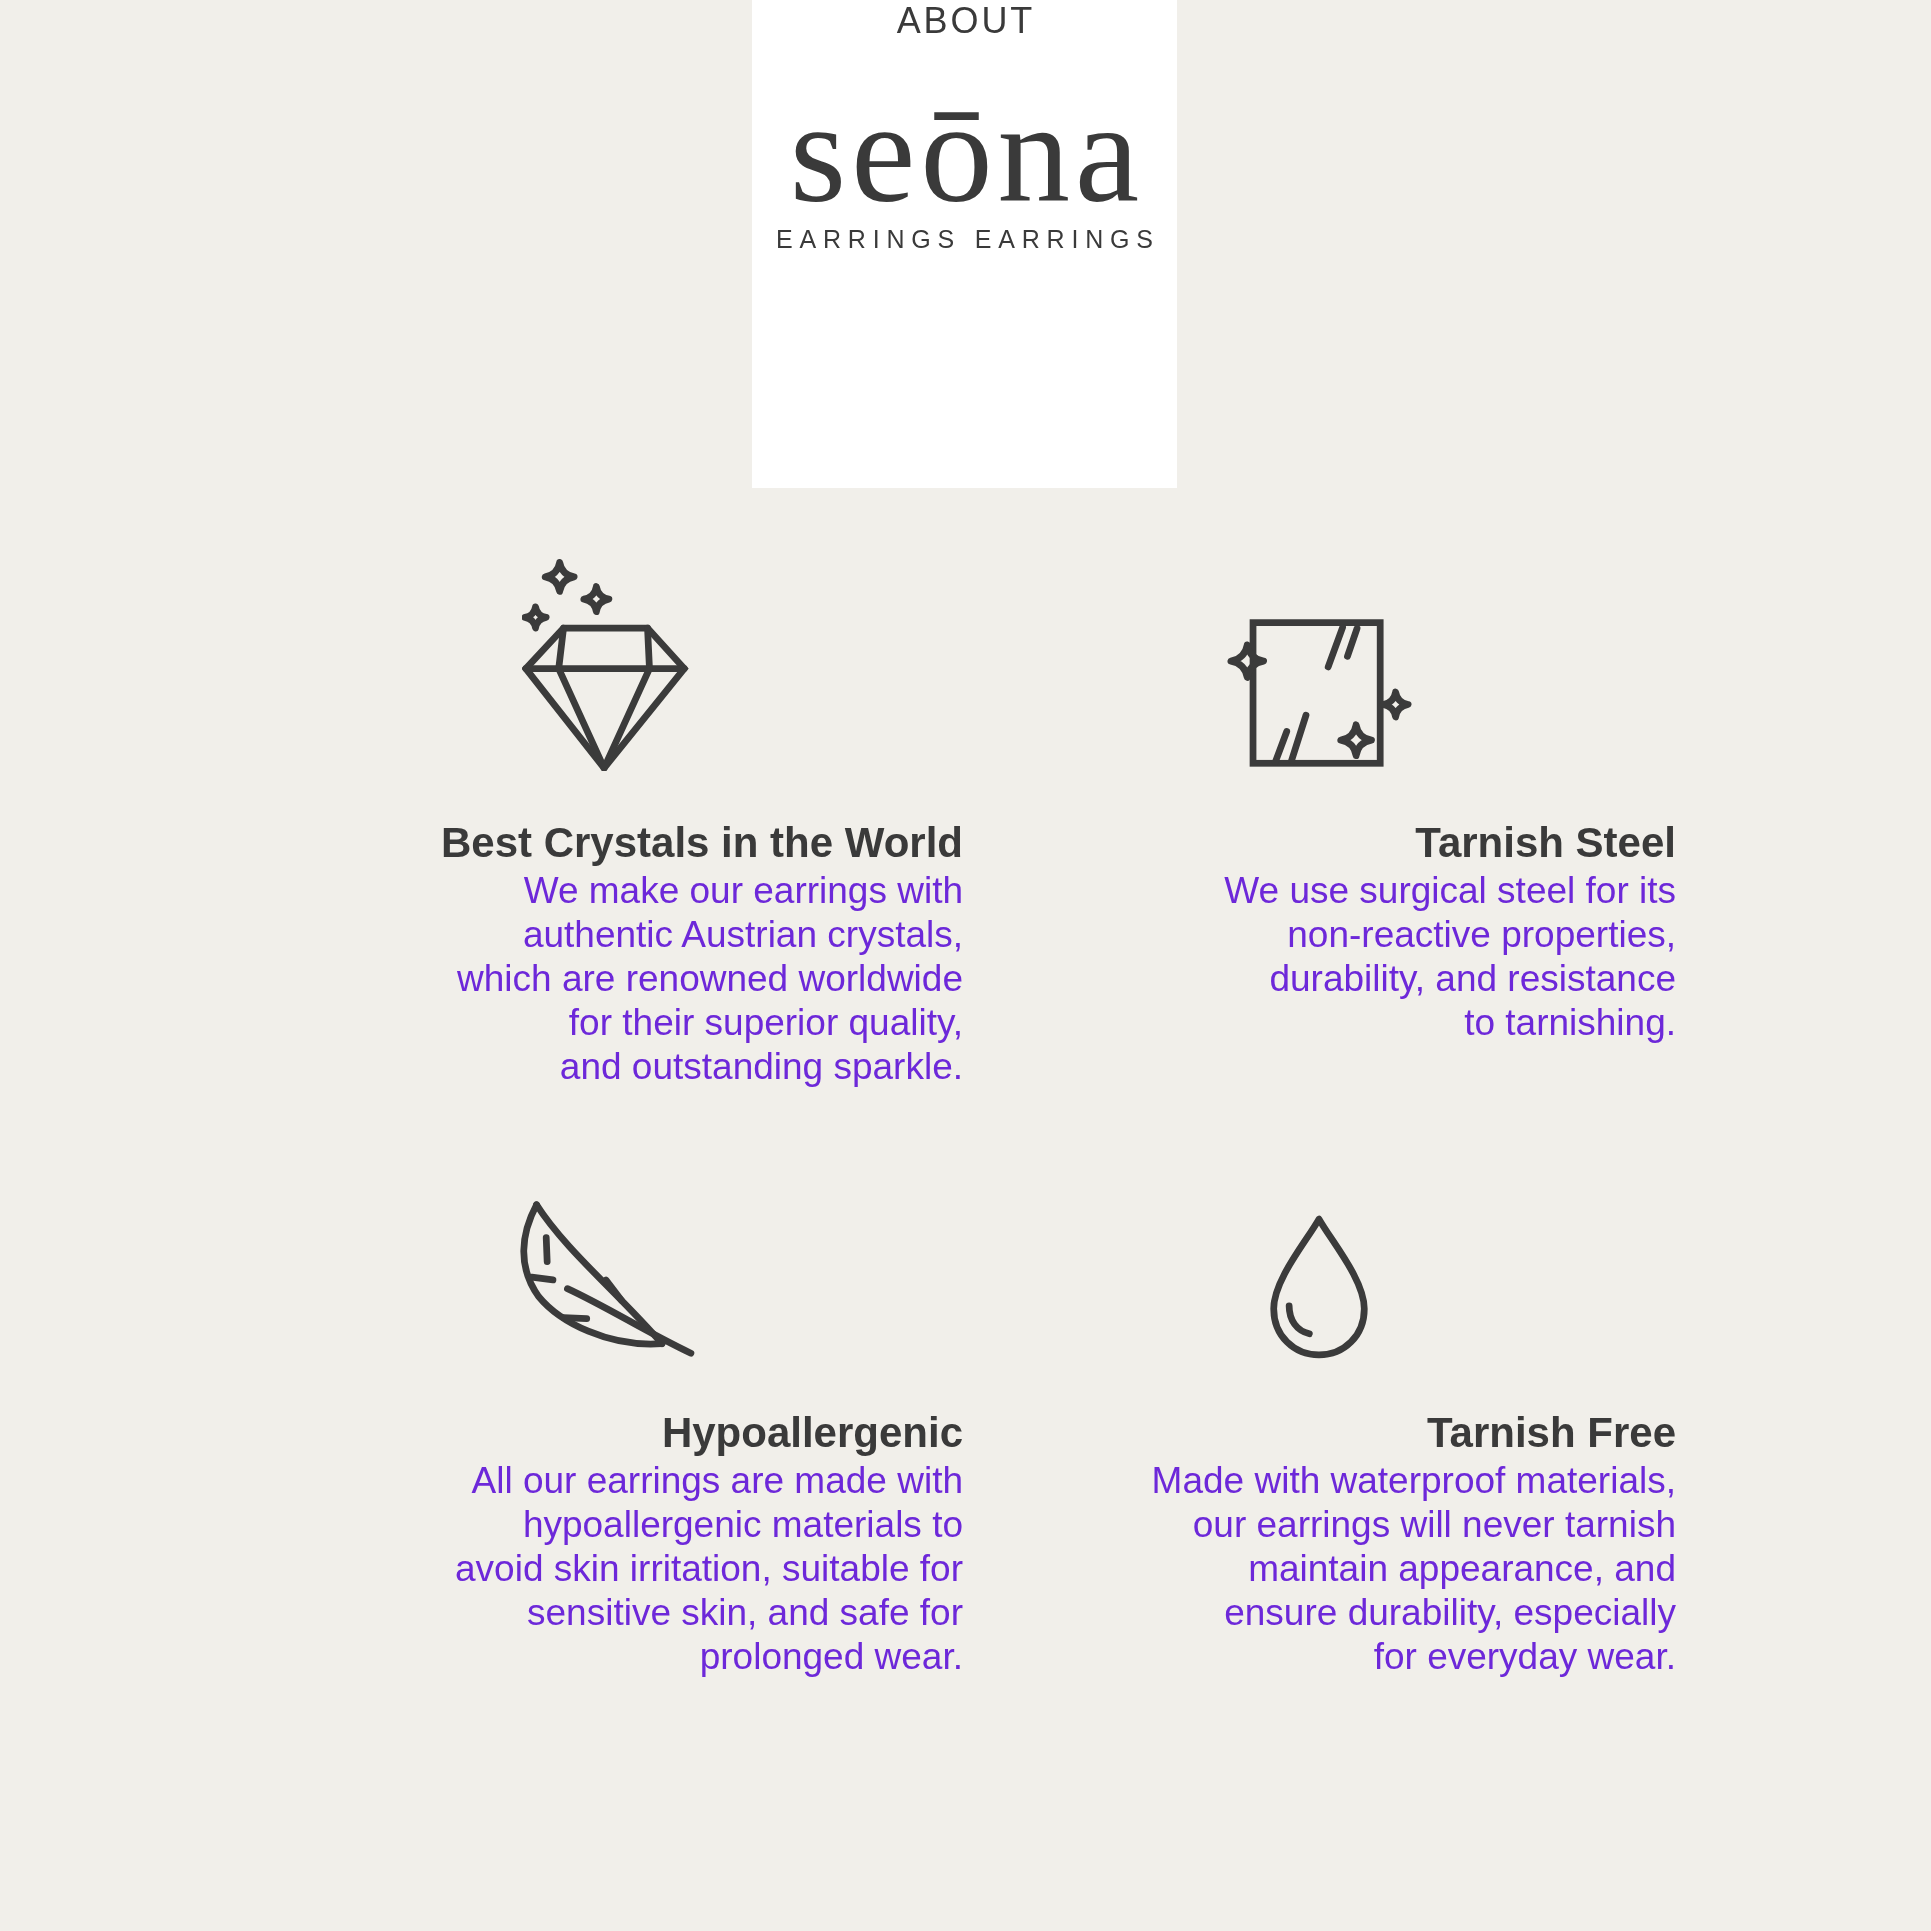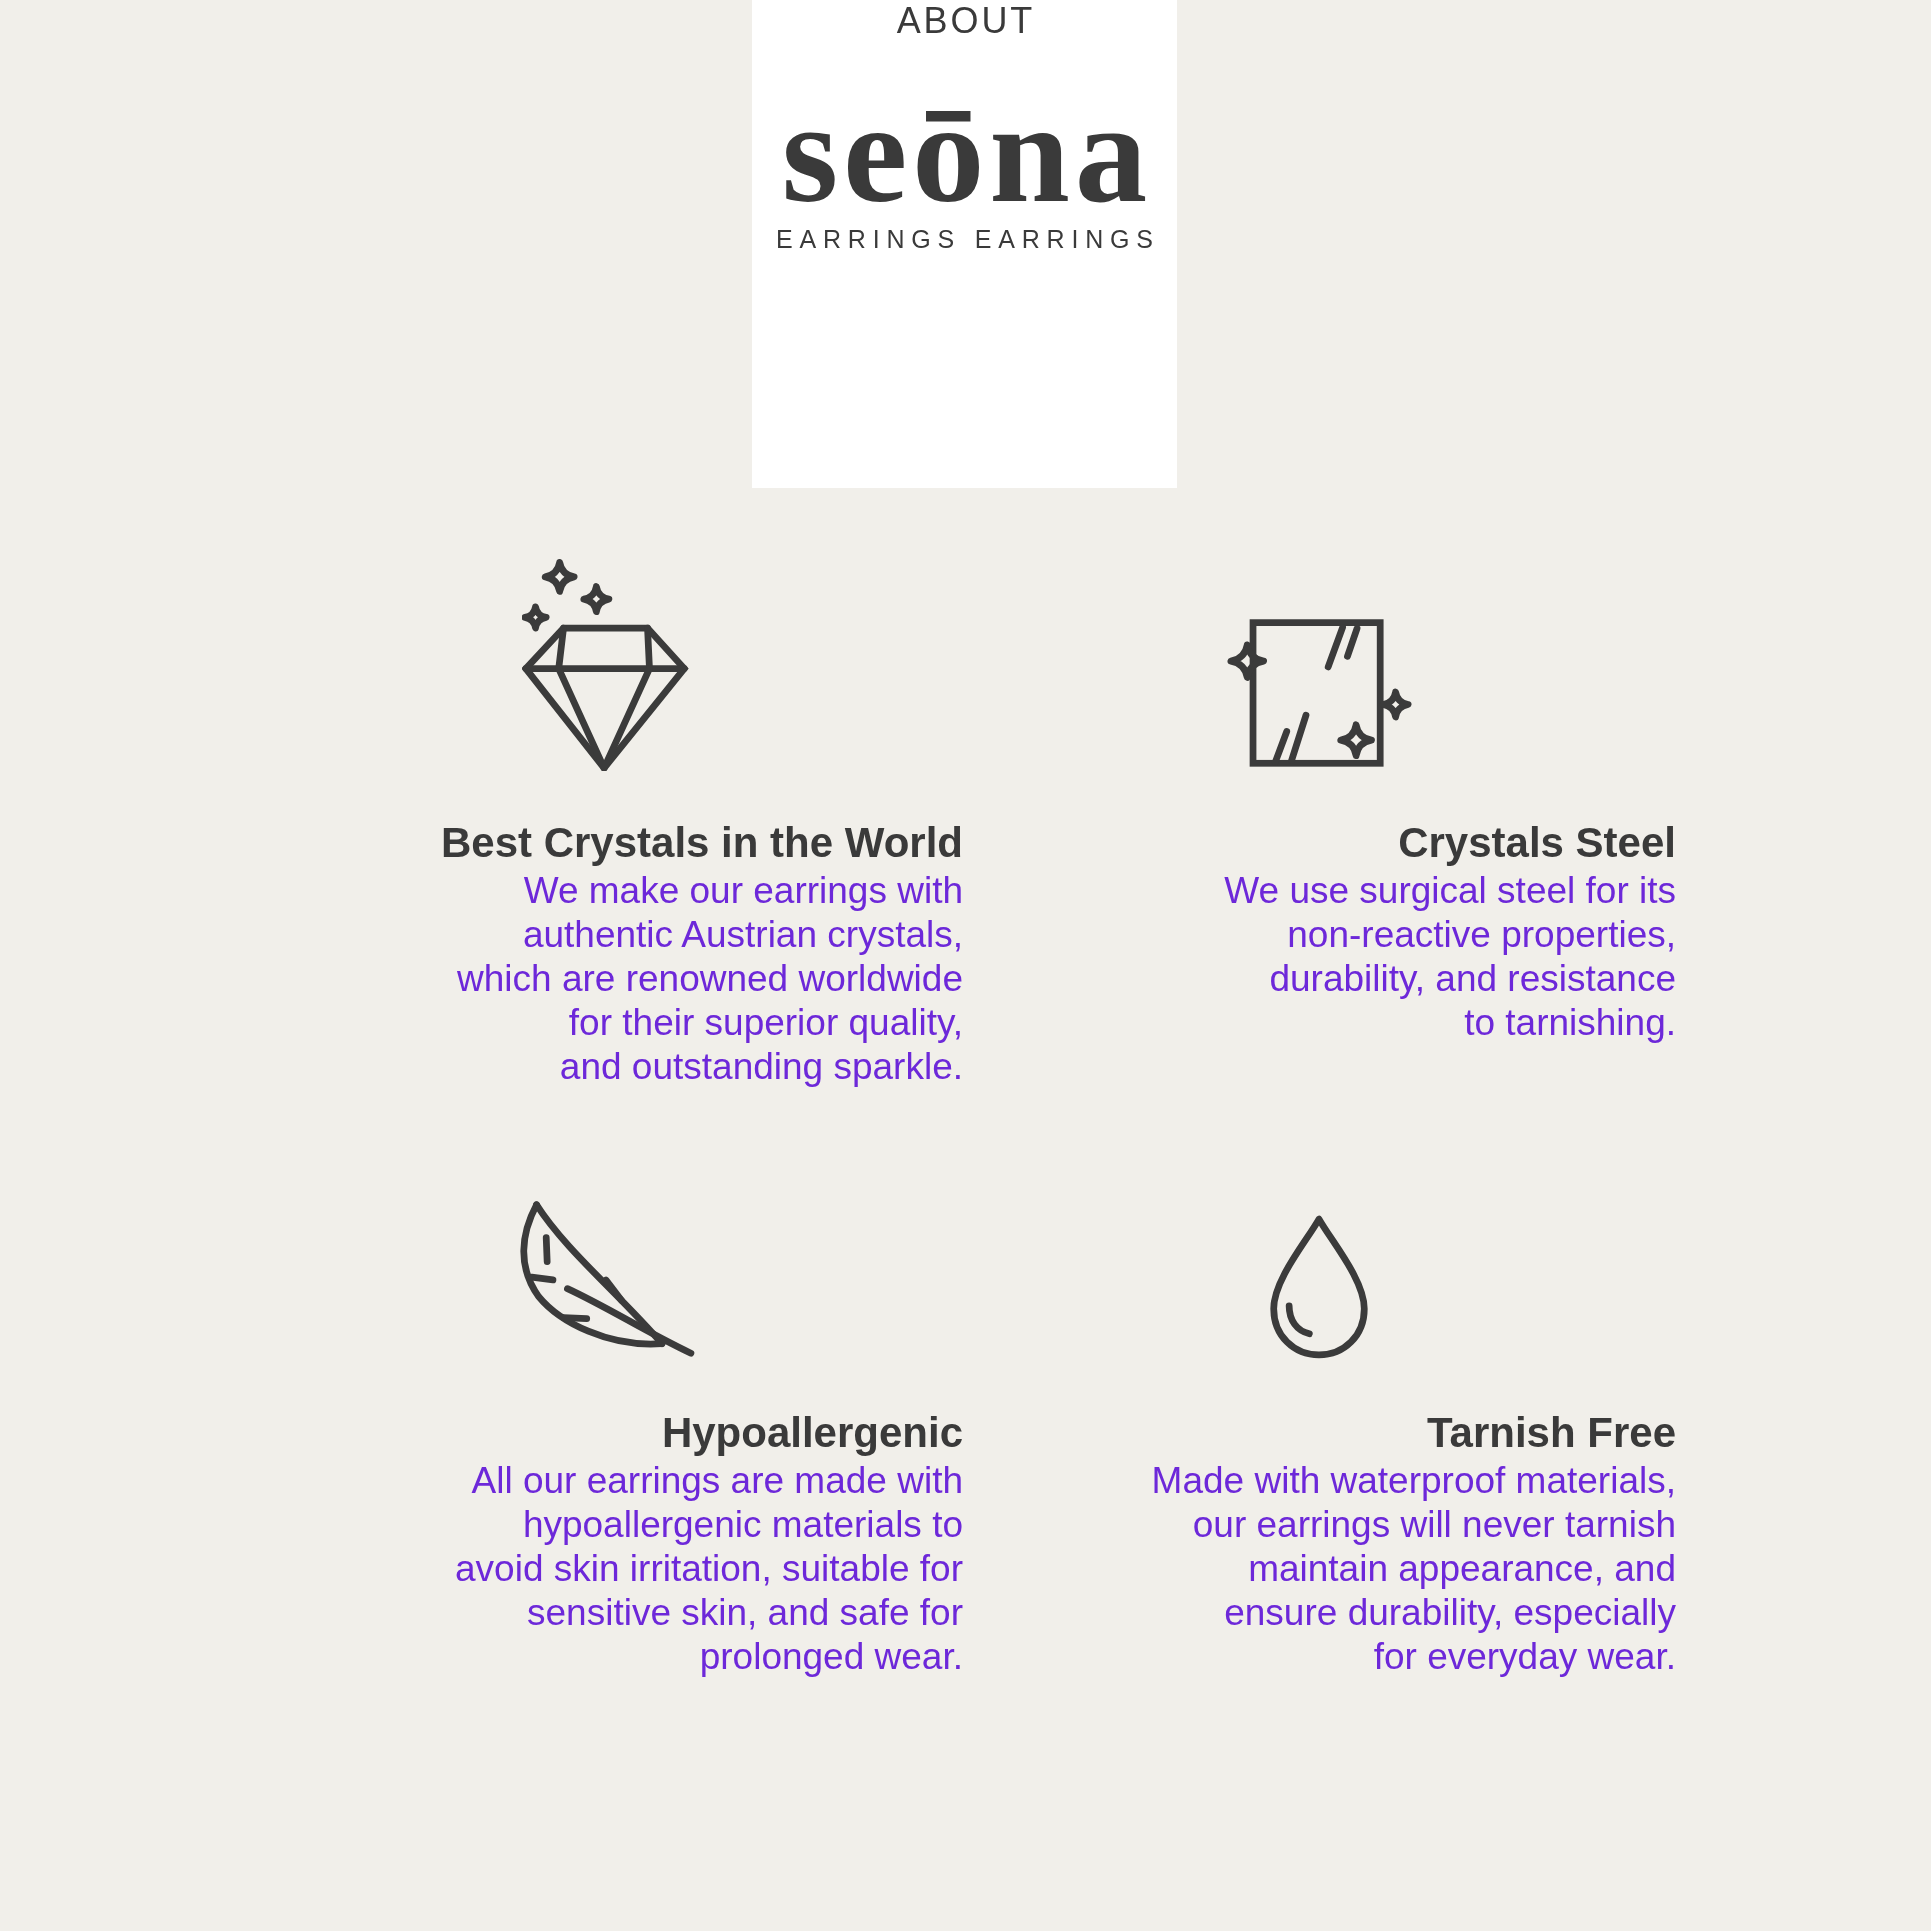--- a/index.html
+++ b/index.html
@@ -13,21 +13,21 @@
     position:absolute;left:752px;top:0;width:425px;height:488px;
     background:#ffffff;text-align:center;box-sizing:border-box;
   }
   .about-label{
     margin:0;font-size:36px;line-height:42px;letter-spacing:2.9px;text-indent:2.9px;
     font-weight:500;color:#3a3a3a;
   }
   .brand-name{
     margin:52px 0 0;font-family:"Liberation Serif", serif;
     font-size:145px;line-height:116px;letter-spacing:4.8px;text-indent:4.8px;
-    font-weight:700;color:#3a3a3a;
+    font-weight:400;color:#3a3a3a;
   }
   .brand-subtitle{
     margin:11.6px 0 0;font-size:25px;line-height:35px;letter-spacing:6.8px;text-indent:6.8px;
     color:#3a3a3a;
   }
   .cell{position:absolute;width:714px;text-align:right;}
   .cell.c1{left:249px;}
   .cell.c2{left:962px;}
   .cell.r1{top:544px;}
   .cell.r2{top:1202px;}
@@ -81,21 +81,21 @@
         <rect class="sharp" x="17" y="2" width="132" height="146"></rect>
         <path d="M110,7 L95,48"></path>
         <path d="M125,8 L115,37"></path>
         <path d="M52,115 L40,147"></path>
         <path d="M72,98 L57,145"></path>
         <path class="soft" d="M11,25 Q13.5,39.5 28,42 Q13.5,44.5 11,59 Q8.5,44.5 -6,42 Q8.5,39.5 11,25 Z"></path>
         <path class="soft" d="M165,74 Q166.9,85.1 178,87 Q166.9,88.9 165,100 Q163.1,88.9 152,87 Q163.1,85.1 165,74 Z"></path>
         <path class="soft" d="M124,108 Q126.3,121.7 140,124 Q126.3,126.3 124,140 Q121.7,126.3 108,124 Q121.7,121.7 124,108 Z"></path>
       </svg>
     </div>
-    <h3 class="feature-title">Crystals Steel</h3>
+    <h3 class="feature-title">Tarnish Steel</h3>
     <p class="feature-body">We use surgical steel for its
 non-reactive properties,
 durability, and resistance
 to tarnishing.</p>
   </section>
 
   <section class="cell r2 c2">
     <div class="iconbox">
       <svg class="icon" width="106" height="147" viewBox="0 0 110 152" xmlns="http://www.w3.org/2000/svg">
         <path class="soft" d="M55,5 C42,28 8,68 8,98 C8,126 29,146 55,146 C81,146 102,126 102,98 C102,68 68,28 55,5 Z"></path>

